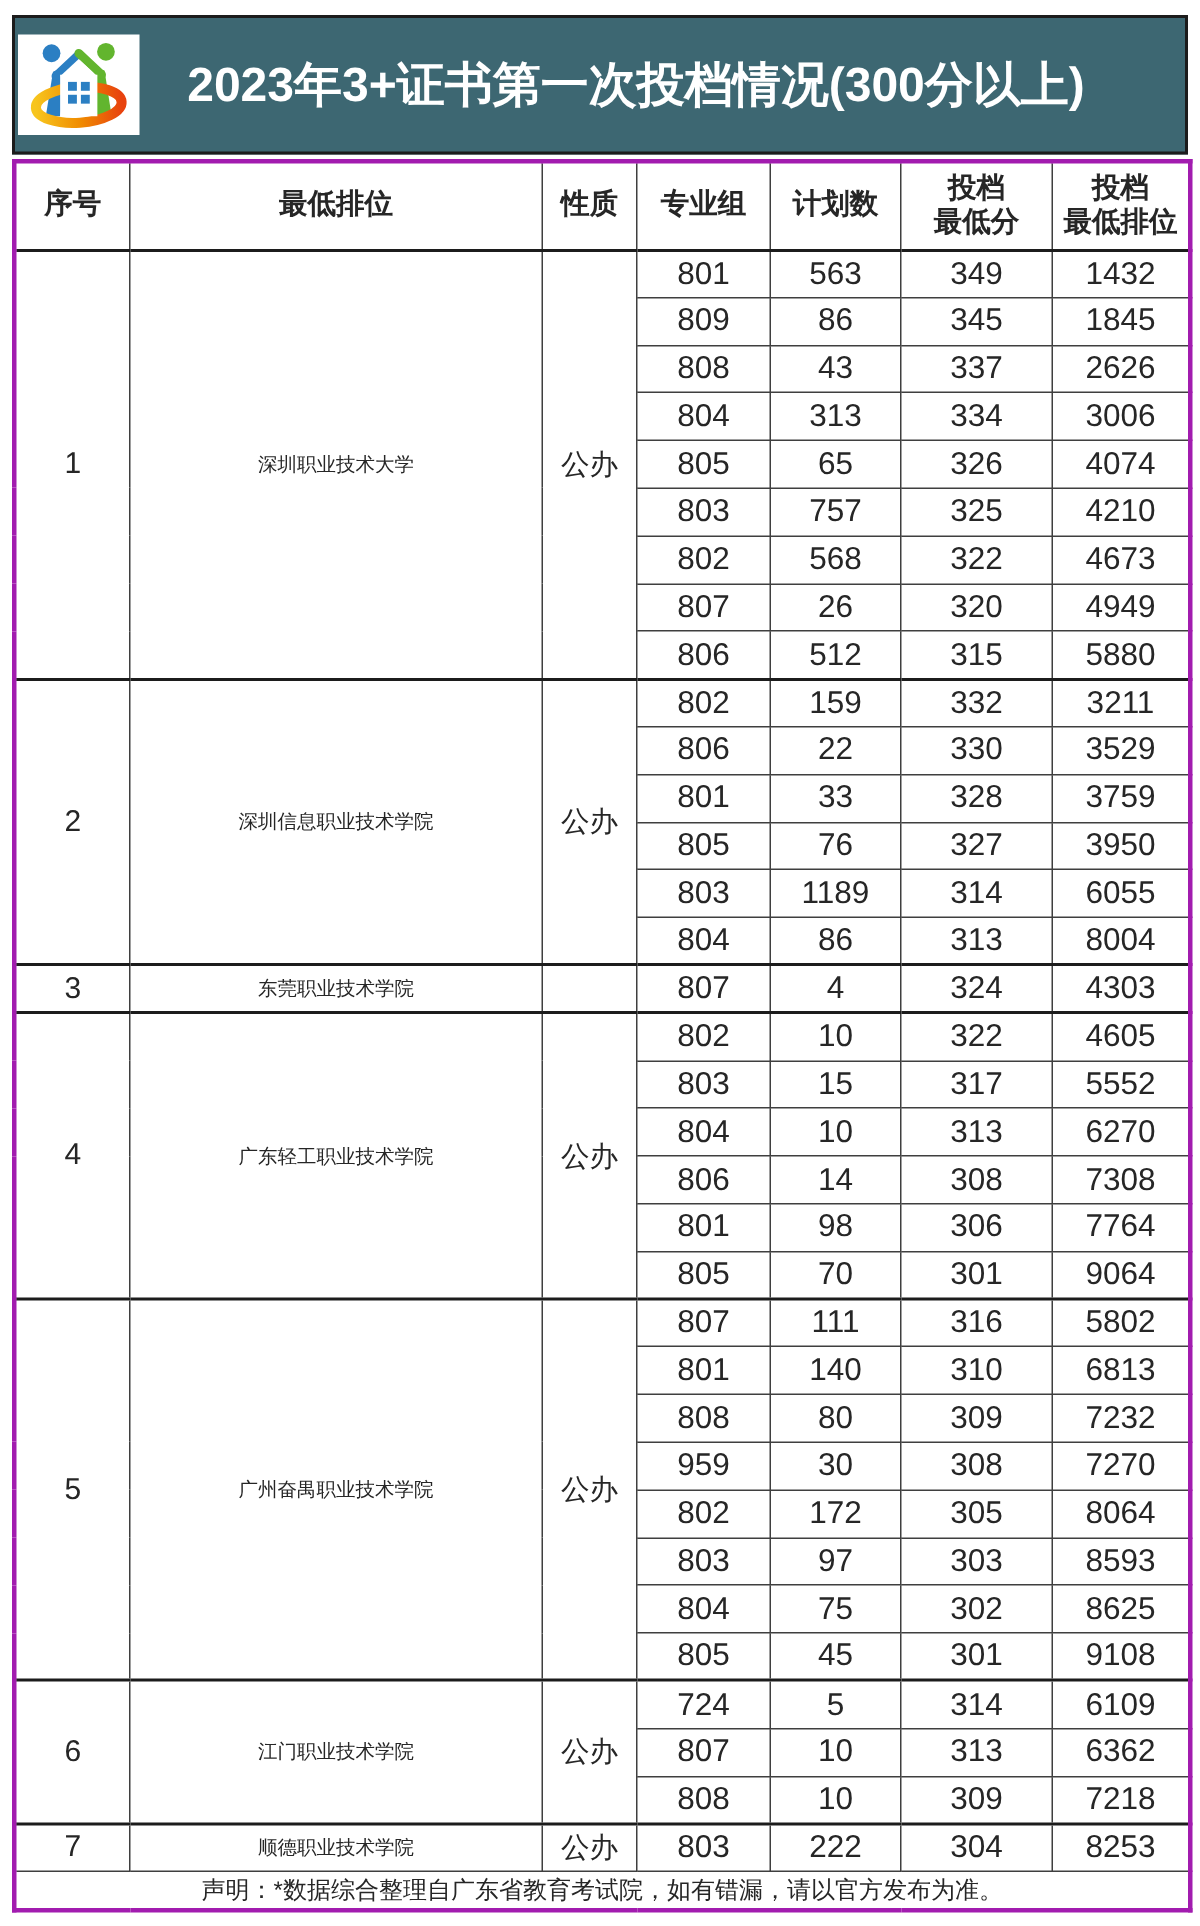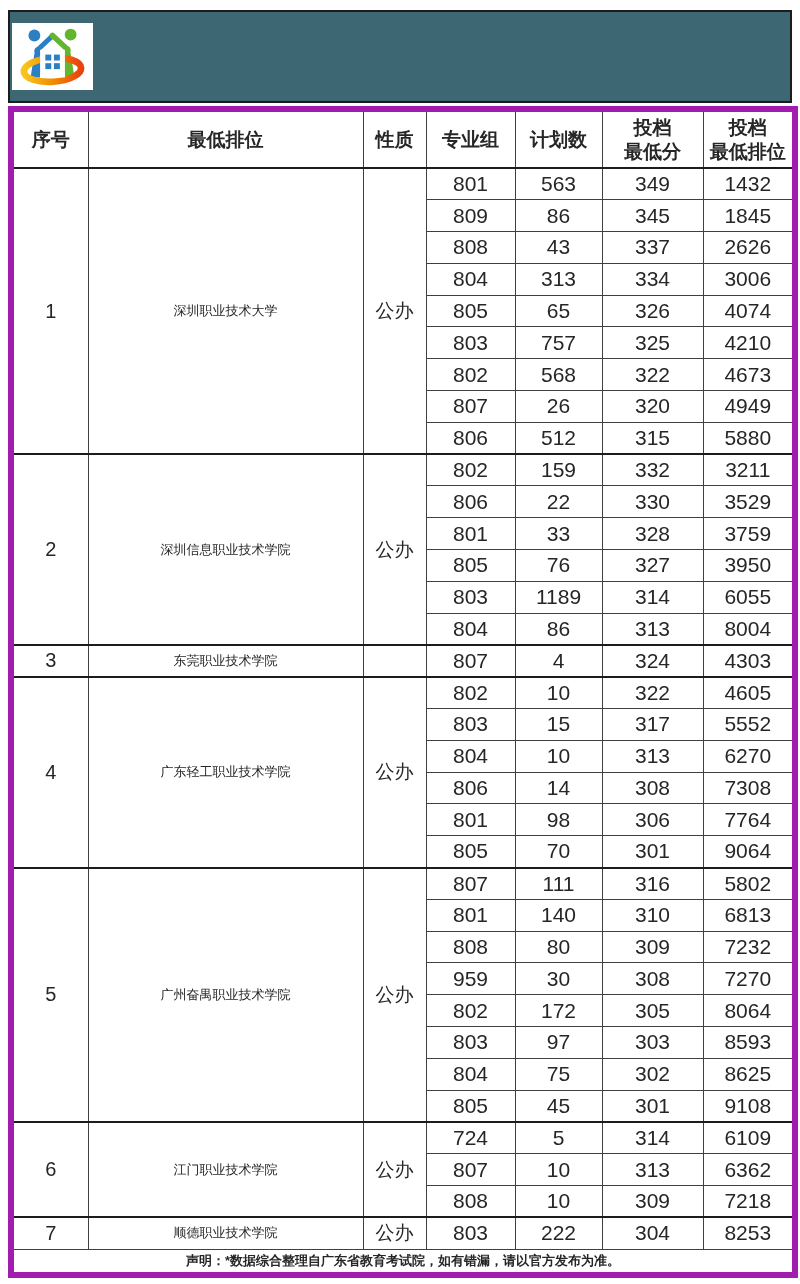--- a/index.html
+++ b/index.html
@@ -18,37 +18,37 @@
     background:#ffffff; display:flex; align-items:center; justify-content:center;
   }
   .page-title {
     color:#ffffff; font-size:32px; font-weight:700; letter-spacing:0;
     white-space:nowrap; padding-left:48px;
   }
   
   .main-table {
     position:absolute; left:8px; top:106px; width:784px;
     border-collapse:collapse; table-layout:fixed;
-    border:6px solid #a21caf;
+    border:3px solid #a21caf;
   }
   .main-table th, .main-table td {
     border:1px solid #3f3f3f; padding:0; text-align:center; vertical-align:middle;
     color:#262626; overflow:hidden;
   }
   thead tr { height:59px; }
   thead th { font-size:19px; font-weight:700; color:#1a1a1a; line-height:1.25; }
   tbody tr { height:31.8px; }
   tbody td { font-size:21px; }
   td.col-index  { font-size:20px; }
   td.col-school { font-size:13px; }
   td.col-type   { font-size:19px;margin-top:46px; }
   tr.group-start td { border-top:2px solid #1c1c1c; }
   tfoot tr { height:26px; }
   tfoot td {
-    border-top:2px solid #1c1c1c; font-size:13px; font-weight:700; color:#333333;
+    border-top:2px solid #1c1c1c; font-size:16px; font-weight:400; color:#333333;
   }
 </style>
 </head>
 <body>
 
 <div class="page">
 
   <div class="title-band">
     <div class="logo-box">
       <svg width="77" height="63" viewBox="0 0 80 66">
@@ -72,20 +72,21 @@
 
         <polygon points="27,27 40,15 53,27" fill="#ffffff"></polygon>
         <rect x="27" y="26" width="26" height="29" fill="#ffffff"></rect>
 
         <rect x="32.5" y="31" width="6.2" height="6.2" fill="#2b7fc3"></rect>
         <rect x="41.5" y="31" width="6.2" height="6.2" fill="#2b7fc3"></rect>
         <rect x="32.5" y="40" width="6.2" height="6.2" fill="#2b7fc3"></rect>
         <rect x="41.5" y="40" width="6.2" height="6.2" fill="#2b7fc3"></rect>
       </svg>
     </div>
+    <div class="page-title">2023年3+证书第一次投档情况(300分以上)</div>
   </div>
 
   <table class="main-table">
     <colgroup>
       <col style="width:77px">
         <col style="width:275px">
         <col style="width:63px">
       <col style="width:89px">
         <col style="width:87px">
         <col style="width:101px">

